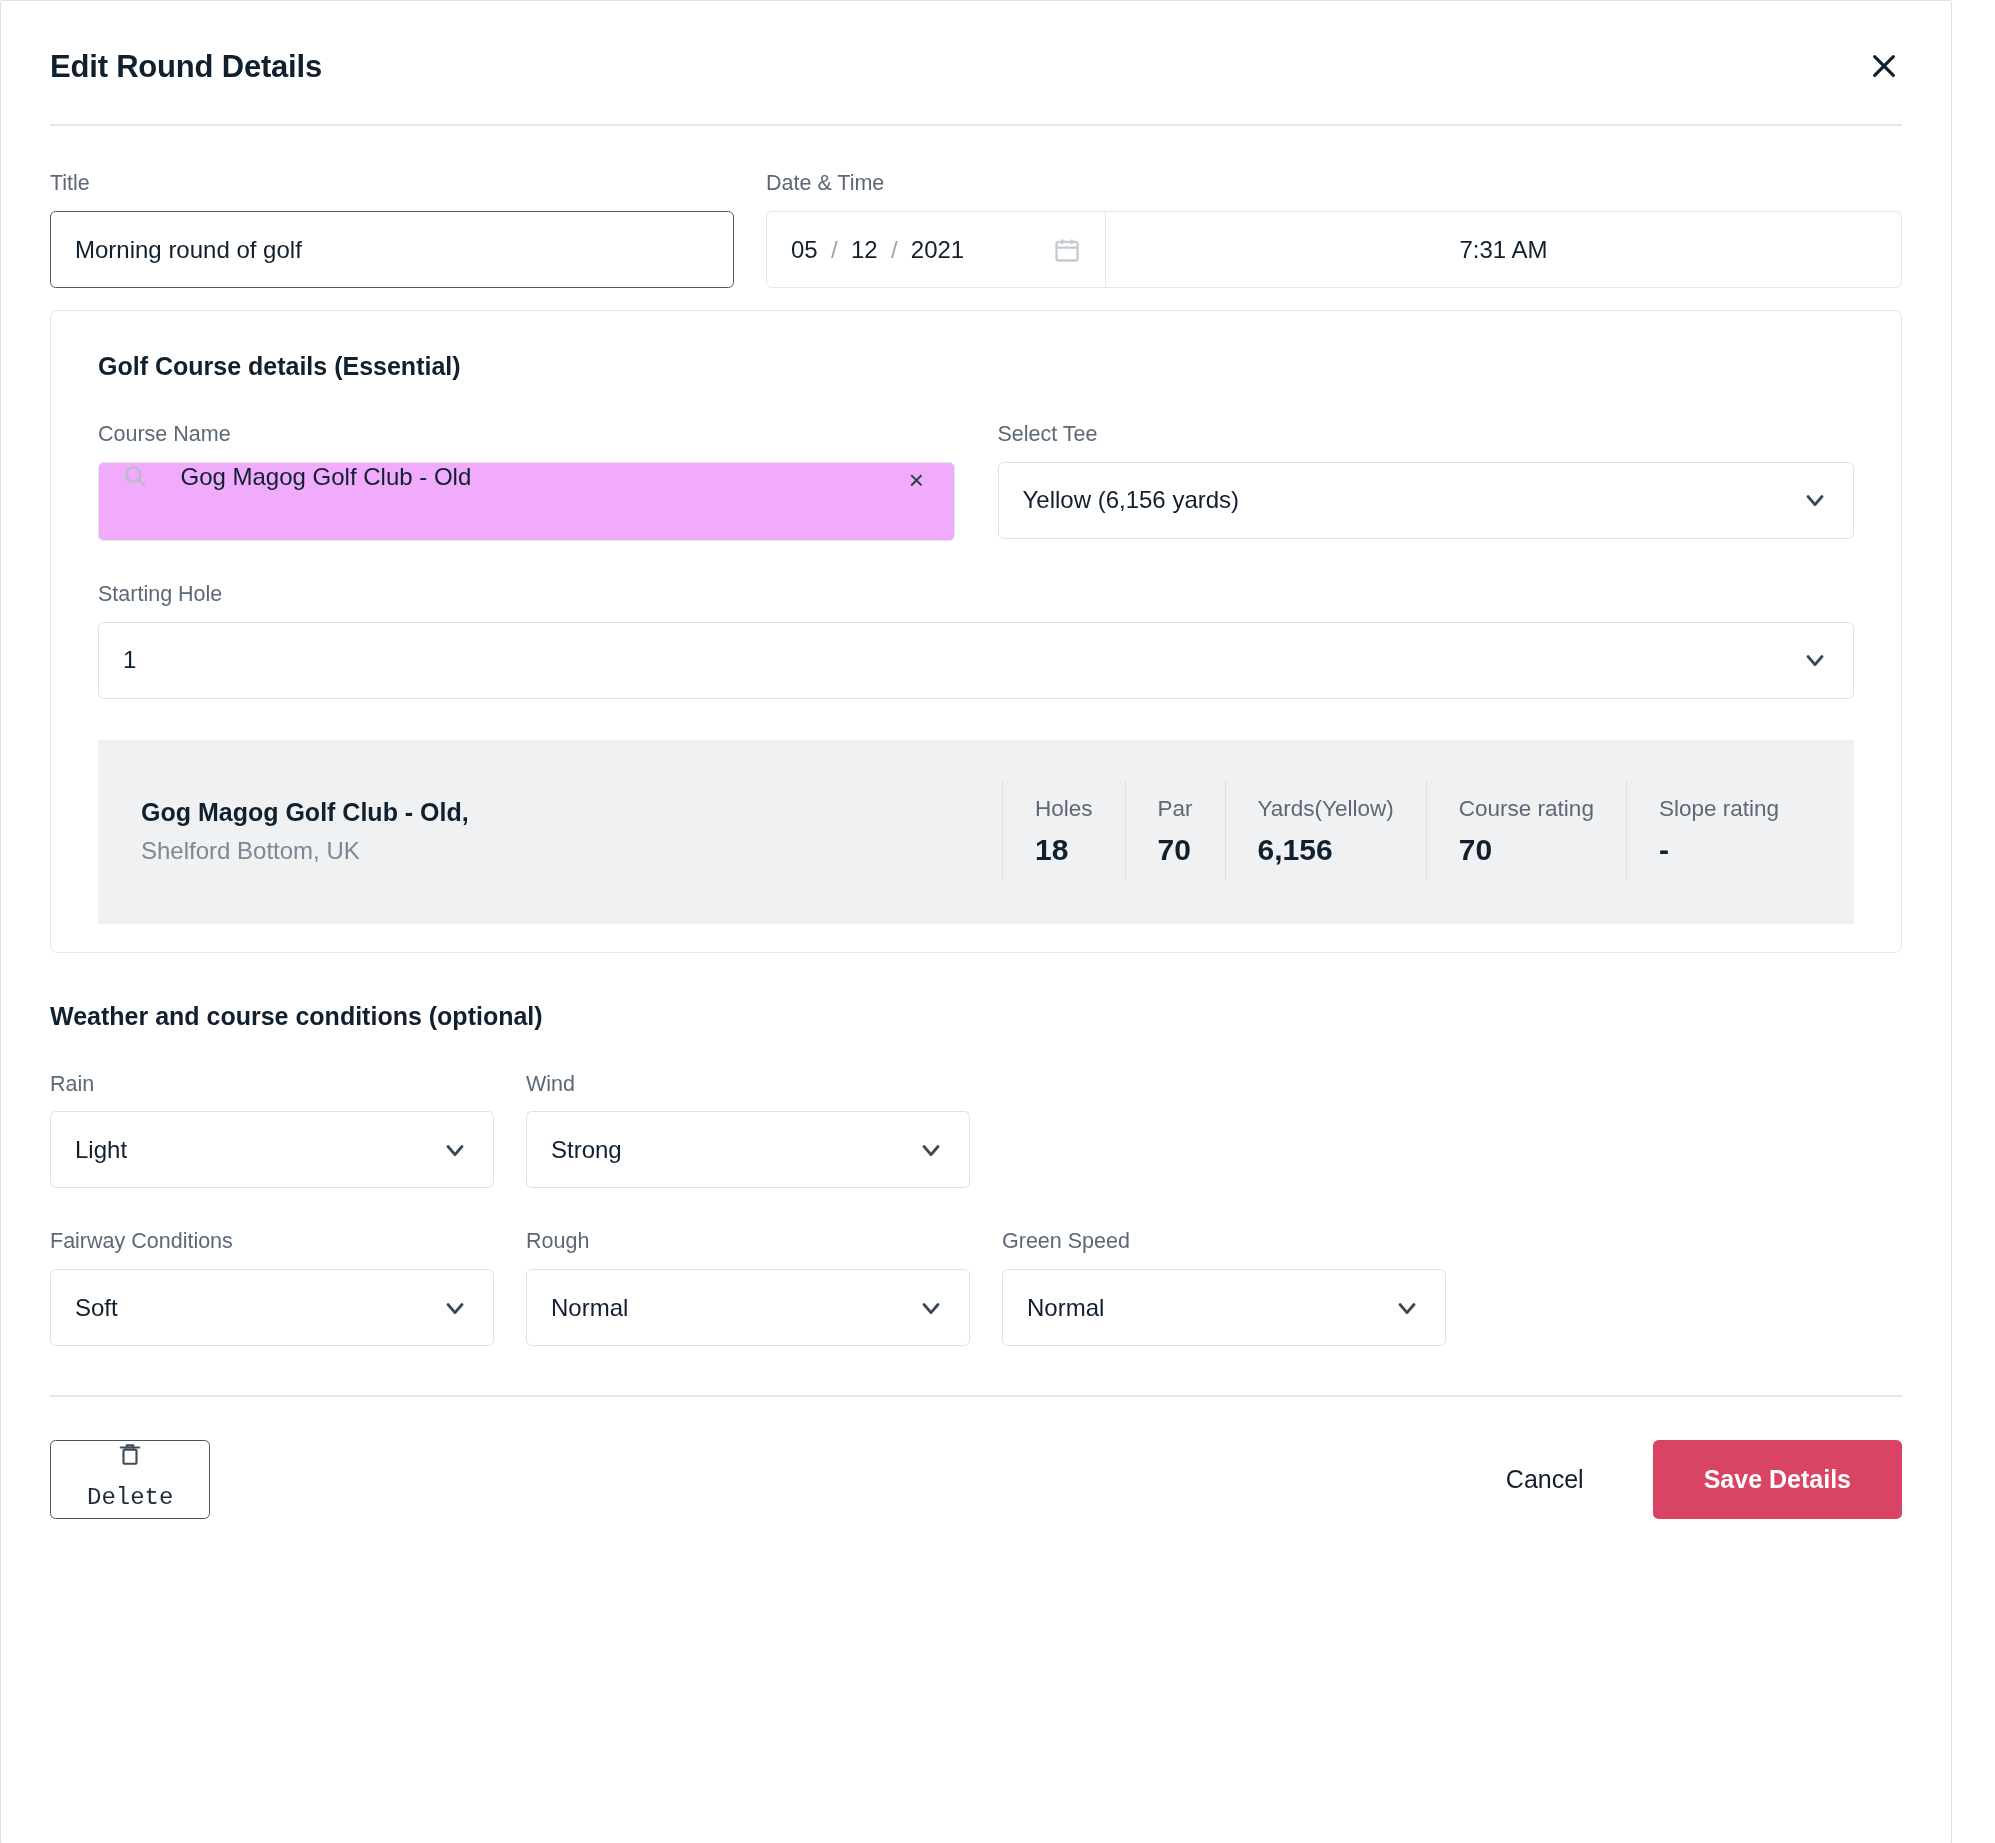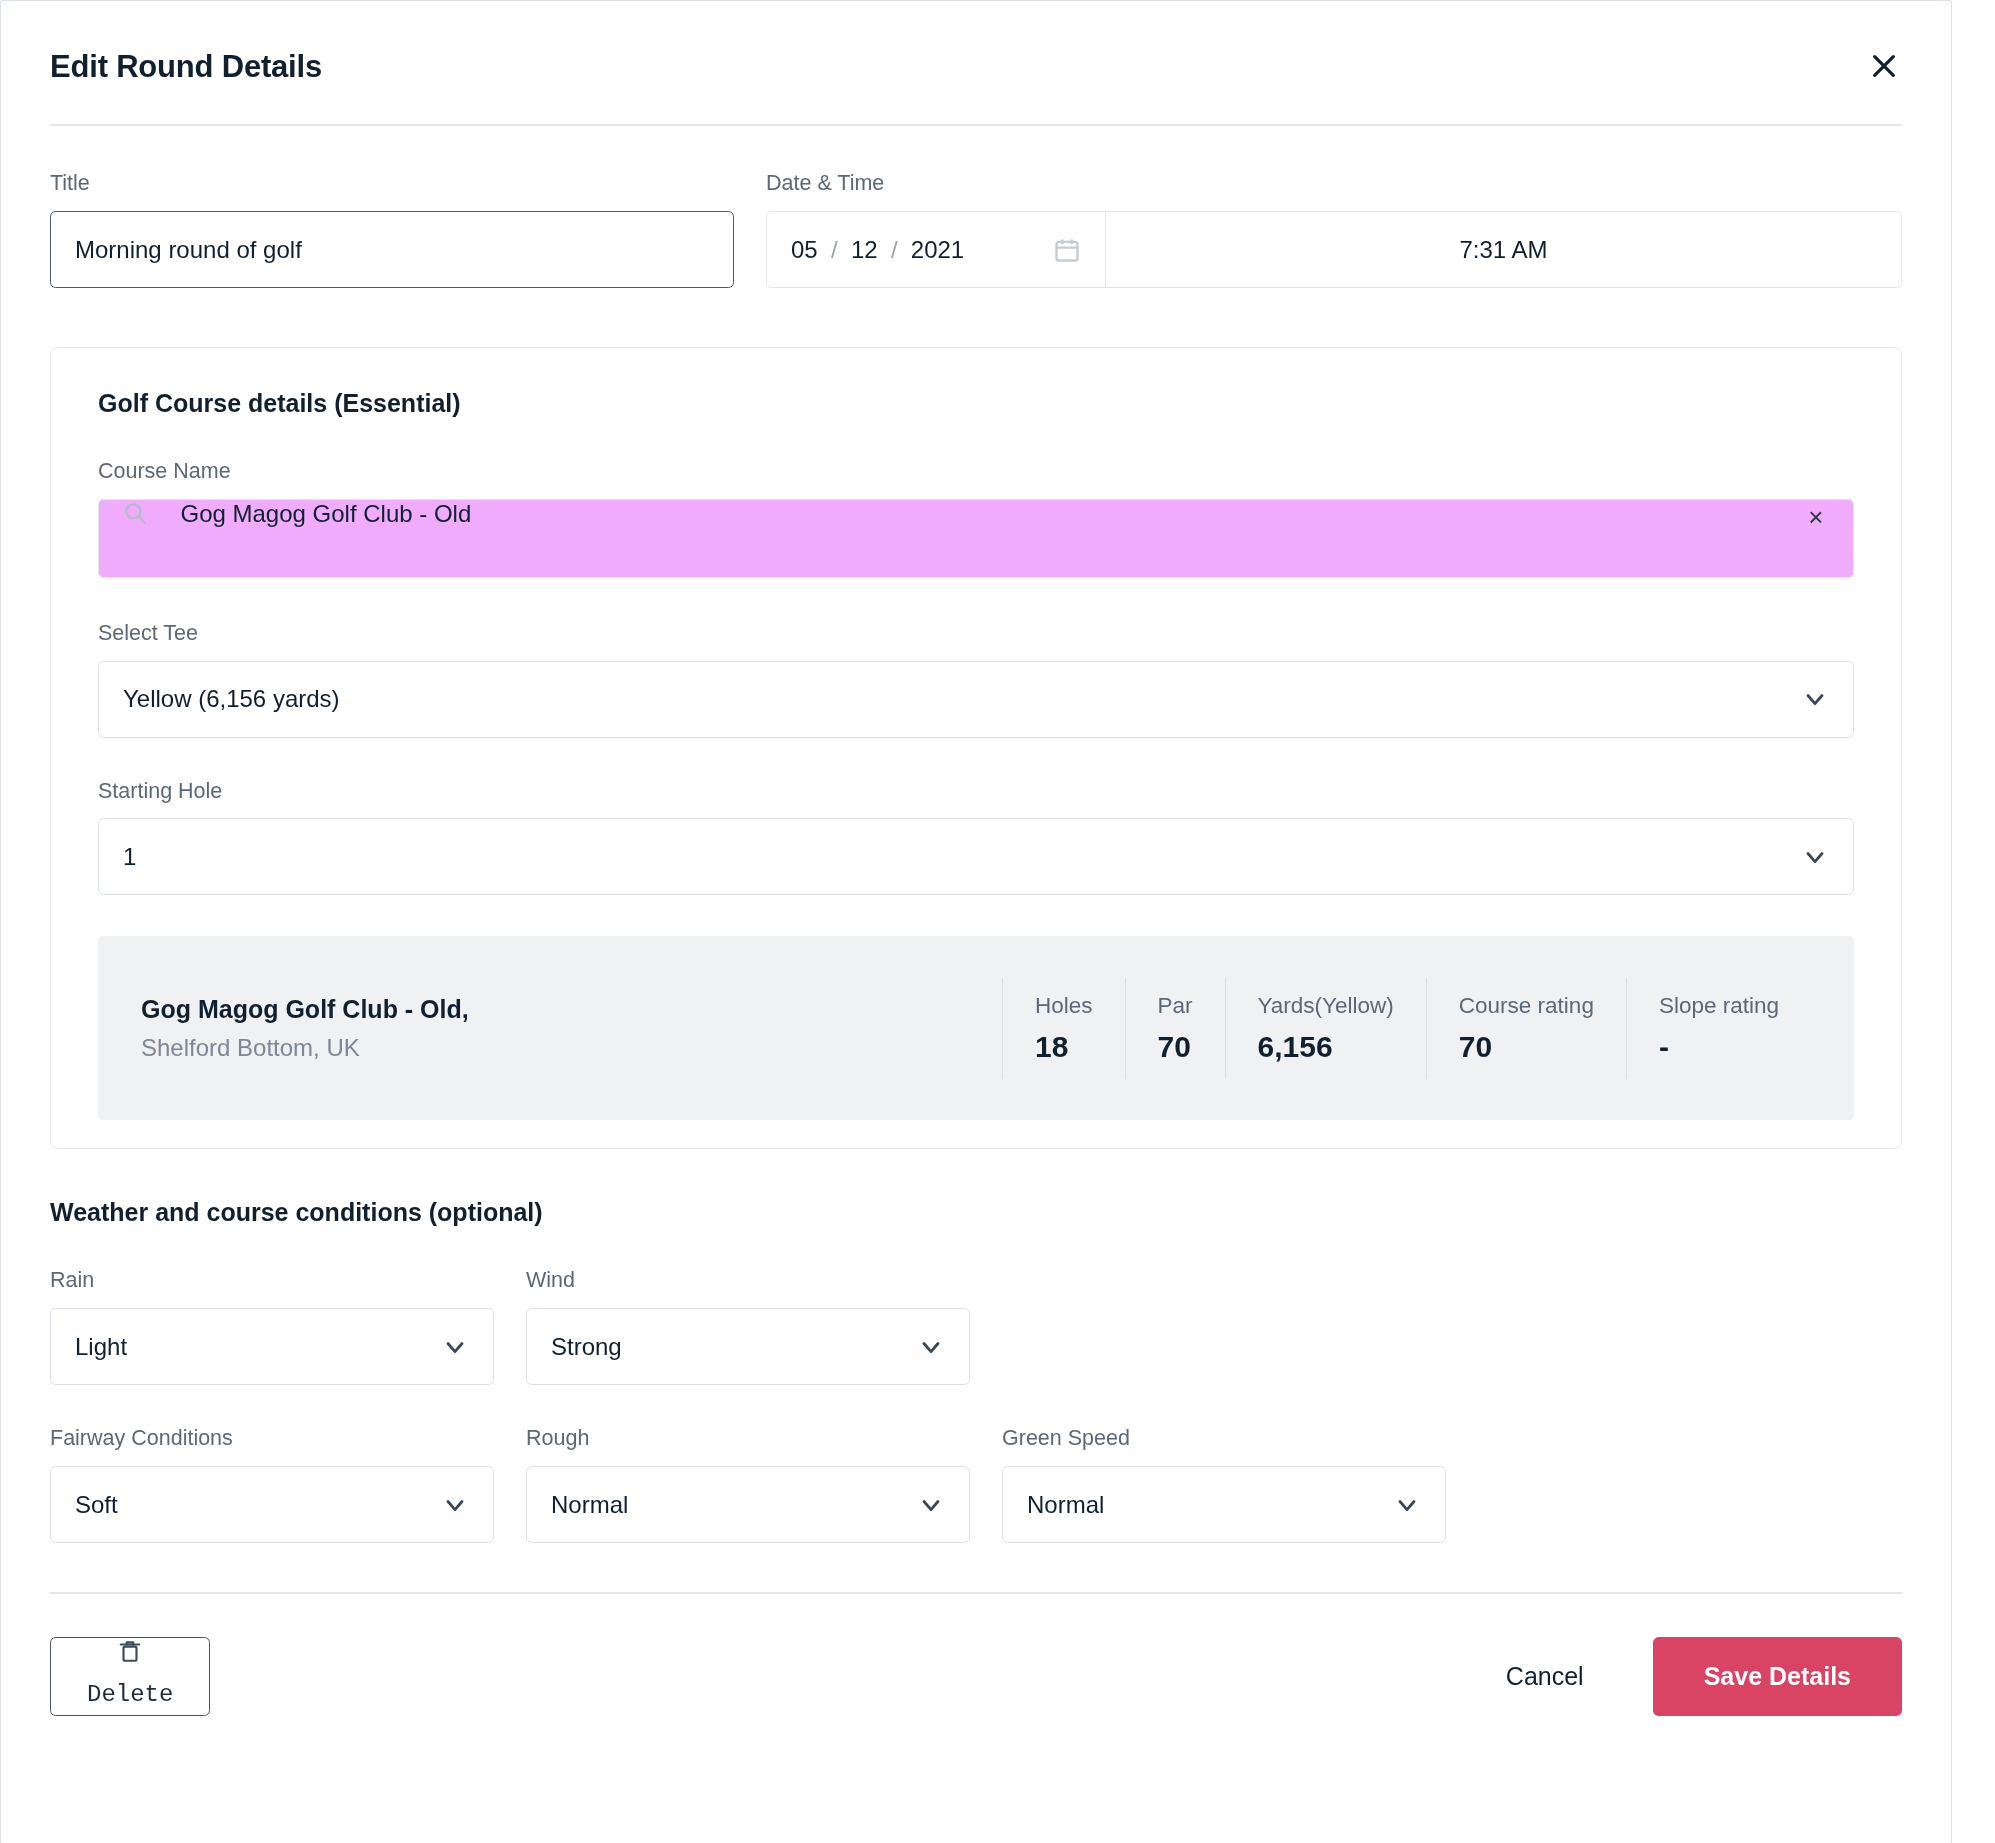--- a/index.html
+++ b/index.html
@@ -118,35 +118,34 @@
     flex: 1;
     display: flex;
     align-items: center;
     justify-content: center;
     font-size: 24px;
     color: #11202e;
   }
 
   
   .card {
-    margin-top: 59px;
+    margin-top: 22px;
     border: 1.9px solid #e2e7ec;
     border-radius: 7.5px;
     padding: 41px 47px 28px 47px;
   }
   .card-title {
     font-size: 25px;
     font-weight: bold;
     color: #11202e;
     margin-bottom: 41px;
   }
   .card-row {
     display: flex;
     gap: 43px;
-    flex-direction: column;
   }
   .card-col { flex: 1; }
   .card-row + .card-row { margin-top: 41px; }
 
   
   .search-box {
     height: 79px;
     border: 1.9px solid #e2e7ec;
     border-radius: 5.6px;
     display: flex;

